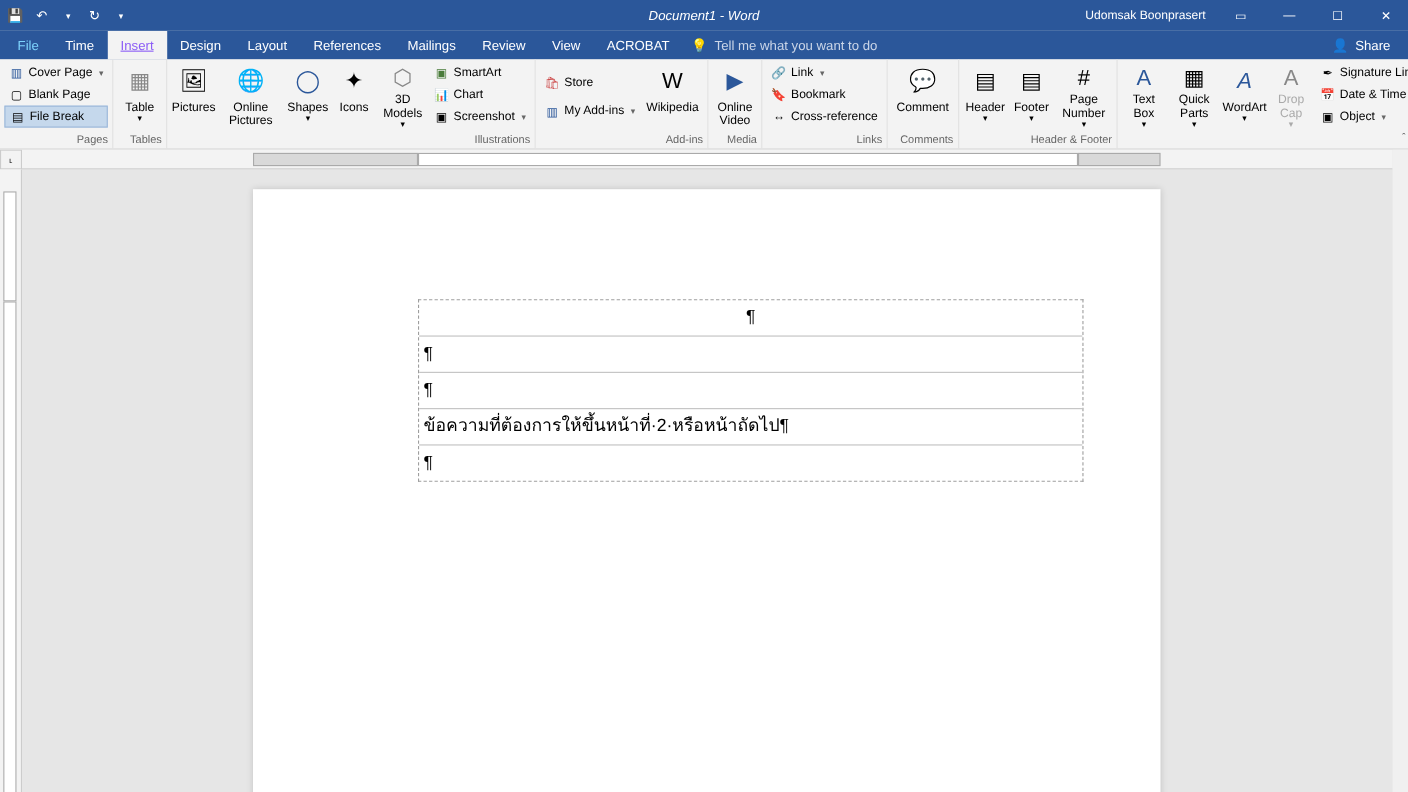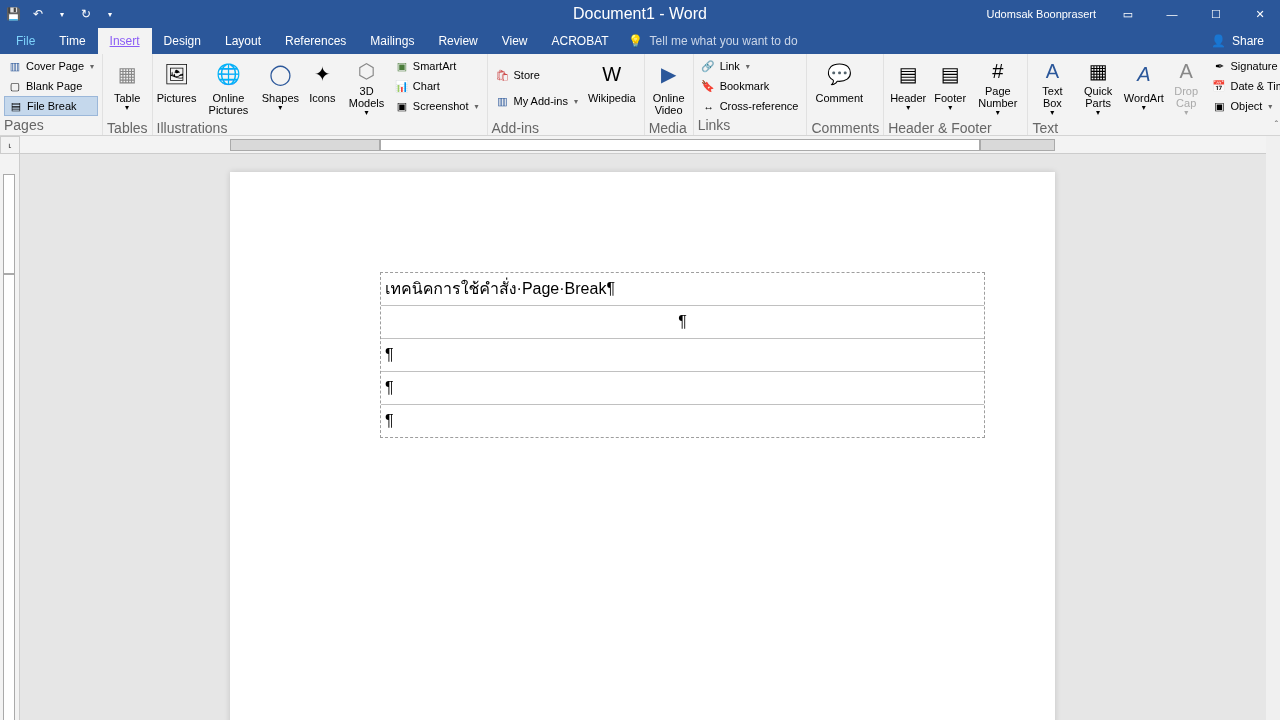--- a/index.html
+++ b/index.html
@@ -2,38 +2,38 @@
 <html><head>
   <meta charset="utf-8">
   <style>
     * { margin: 0; padding: 0; box-sizing: border-box; font-family: "Segoe UI", Tahoma, sans-serif; }
     body { background: #e6e6e6; width: 1280px; height: 720px; overflow: hidden; position: relative; }
     
     
     .title-bar { height: 28px; background: #2b579a; display: flex; align-items: center; color: #fff; font-size: 11px; position: relative; }
     .qat { display: flex; align-items: center; gap: 8px; padding-left: 6px; }
     .qat-ico { width: 16px; height: 16px; display: flex; align-items: center; justify-content: center; font-size: 12px; cursor: pointer; }
-    .title-center { position: absolute; left: 50%; transform: translateX(-50%); font-size: 16px; }
+    .title-center { position: absolute; left: 50%; transform: translateX(-50%); font-size: 12px; font-style: italic; }
     .title-right { position: absolute; right: 0; display: flex; align-items: center; gap: 4px; }
     .user-name { font-size: 11px; margin-right: 8px; }
     .win-btn { width: 40px; height: 28px; display: flex; align-items: center; justify-content: center; cursor: pointer; font-size: 11px; }
     
     
     .tabs-bar { height: 26px; background: #2b579a; display: flex; align-items: stretch; padding-left: 4px; }
     .tab { padding: 0 12px; display: flex; align-items: center; color: #fff; font-size: 12px; cursor: pointer; }
     .tab.active { background: #f3f3f3; color: #8b5cf6; text-decoration: underline; }
     .tab.file { color: #7dd3fc; }
     .tell-me { display: flex; align-items: center; color: #cbd6e8; font-size: 12px; margin-left: 8px; gap: 6px; }
     .share-btn { margin-left: auto; color: #fff; font-size: 12px; display: flex; align-items: center; padding: 0 16px; gap: 6px; cursor: pointer; }
     
     
     .ribbon { height: 82px; background: #f3f3f3; border-bottom: 1px solid #d4d4d4; display: flex; font-size: 11px; }
     .group { display: flex; flex-direction: column; border-right: 1px solid #e1e1e1; padding: 2px 4px 0; }
     .group-body { flex: 1; display: flex; align-items: flex-start; gap: 2px; }
-    .group-label { text-align: left; font-size: 14px; color: #666; padding-bottom: 2px; }
+    .group-label { text-align: right; font-size: 10px; color: #666; padding-bottom: 2px; }
     
     .small-btn { display: flex; align-items: center; gap: 4px; padding: 2px 4px; cursor: pointer; white-space: nowrap; height: 20px; font-size: 11px; }
     .small-btn.highlighted { background: #c5d8ec; border: 1px solid #9bb7d9; }
     .small-stack { display: flex; flex-direction: column; }
     .big-btn { display: flex; flex-direction: column; align-items: center; justify-content: flex-start; padding: 2px 4px; cursor: pointer; min-width: 40px; height: 64px; text-align: center; line-height: 1.1; }
     .big-ico { width: 32px; height: 32px; margin-bottom: 2px; display: flex; align-items: center; justify-content: center; font-size: 20px; }
     .big-btn span { font-size: 11px; }
     .dropdown-arrow::after { content: "▾"; font-size: 8px; margin-left: 2px; color: #666; }
     
     .ico-s { width: 14px; height: 14px; display: inline-flex; align-items: center; justify-content: center; }
@@ -314,22 +314,22 @@
     <div class="ruler-track" style="left:360px;width:600px"></div>
     <div class="ruler-track ruler-gray" style="left:960px;width:75px"></div>
   </div>
   <div class="ruler-v">
     <div class="ruler-v-track ruler-gray" style="top:20px;height:100px"></div>
     <div class="ruler-v-track" style="top:120px;height:460px"></div>
   </div>
 
   <div class="page">
     <div class="text-block">
-      <div class="text-row pilcrow">เทคนิคการใช้คำสั่ง·Page·Break</div>
       <div class="text-row pilcrow center"></div>
       <div class="text-row pilcrow"></div>
       <div class="text-row pilcrow"></div>
+      <div class="text-row pilcrow">ข้อความที่ต้องการให้ขึ้นหน้าที่·2·หรือหน้าถัดไป</div>
       <div class="text-row pilcrow"></div>
     </div>
   </div>
 </div>
 
 <div class="scrollbar-v"></div>
 
 </body></html>

